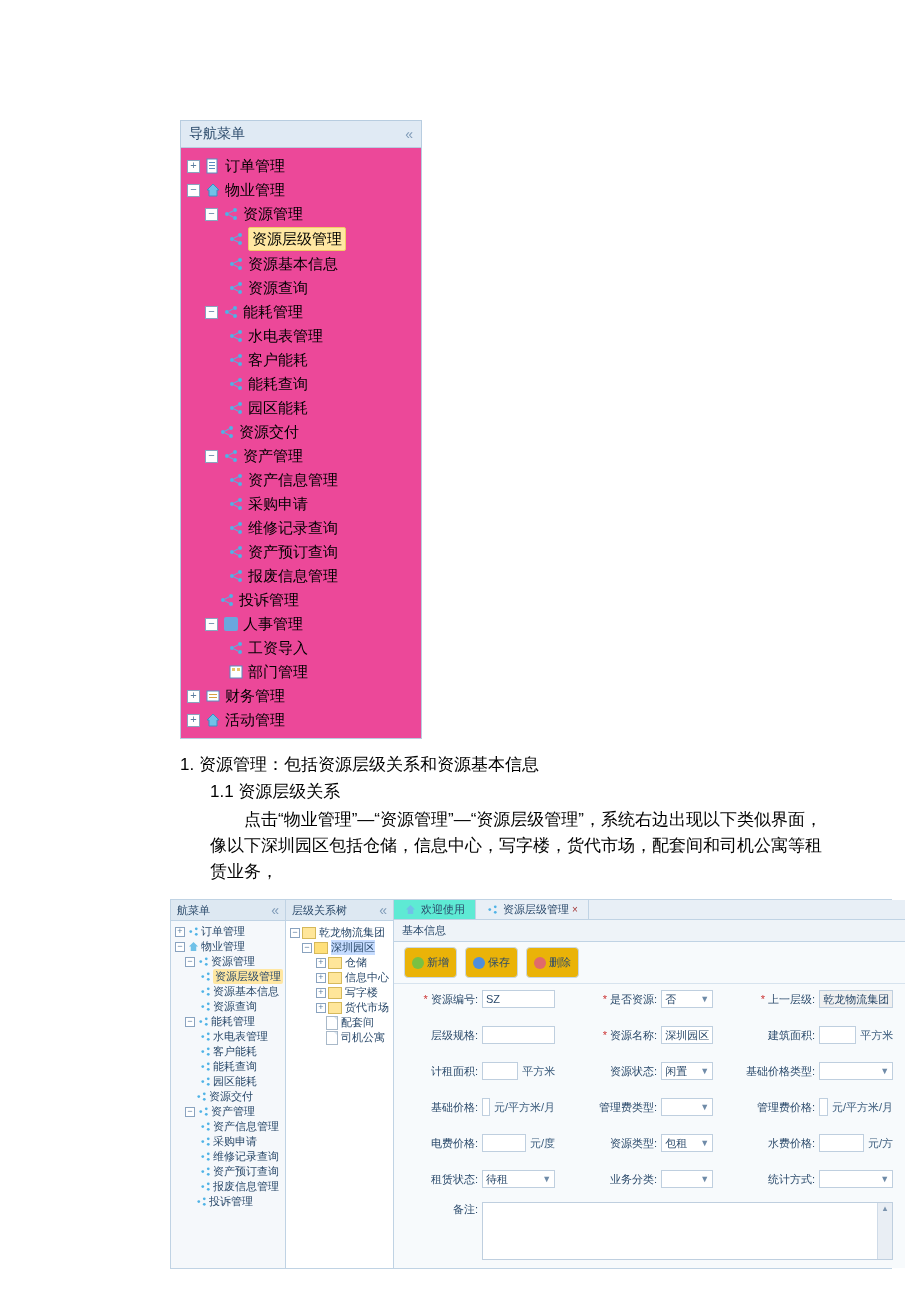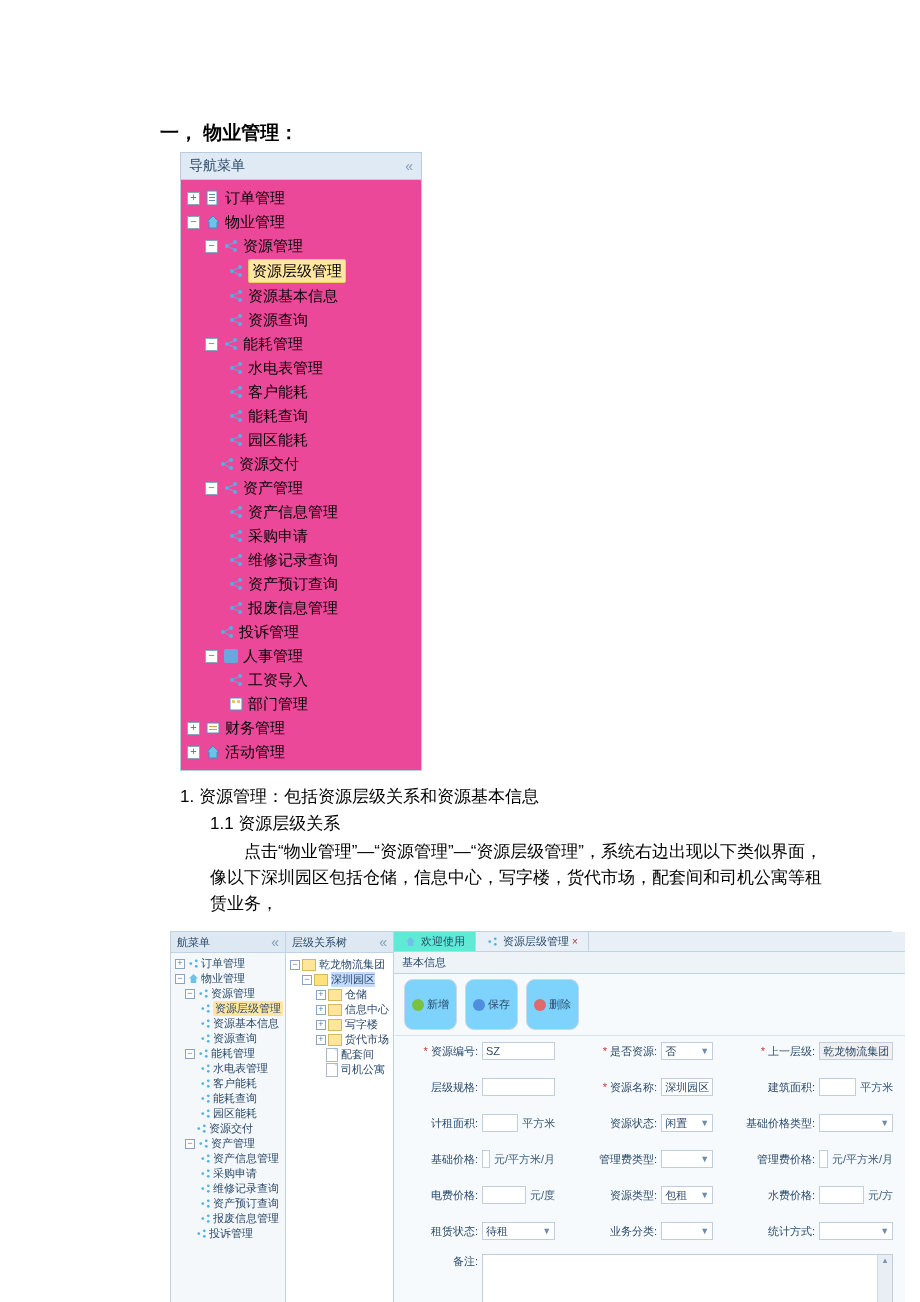--- a/index.html
+++ b/index.html
@@ -43,21 +43,21 @@
   .doc{width:10px;height:12px;background:#fff;border:1px solid #a9b9c9;display:inline-block;margin-right:3px;position:relative}
   .doc:before{content:"";position:absolute;right:0;top:0;border-top:3px solid #dbe5ef;border-left:3px solid transparent}
   .tsel{background:#c6dcff}
   .app-form{flex:1;background:#f7fafc}
   .tabs{display:flex;background:#e8eff6;border-bottom:1px solid #c0d3e4}
   .tab{padding:2px 10px;border-right:1px solid #c0d3e4;display:flex;align-items:center;gap:3px}
   .tab.first{background:#5eead4}
   .tab .x{color:#a53a3a;font-size:10px}
   .ftab-hd{background:#eef3f8;padding:3px 8px;border-bottom:1px solid #c0d3e4}
   .tb{display:flex;gap:8px;padding:5px 10px;border-bottom:1px solid #d7e3ee}
-  .btn{display:flex;align-items:center;gap:3px;background:#7dd3fc;border:1px solid #c9d8e6;border-radius:9px;padding:17px 7px;font-size:11px}
+  .btn{display:flex;align-items:center;gap:3px;background:#eab308;border:1px solid #c9d8e6;border-radius:4px;padding:7px 7px;font-size:11px}
   .btn .bi{width:12px;height:12px;border-radius:6px}
   .bi-add{background:#7ac142}
   .bi-save{background:#4f8edc}
   .bi-del{background:#e06a6a}
   .fgrid{display:grid;grid-template-columns:1fr 1fr 1fr;gap:18px 30px;padding:6px 12px}
   .frow{display:flex;align-items:center}
   .flab{width:72px;text-align:right;font-size:11px;padding-right:4px}
   .req{color:#c33}
   .finp{flex:1;height:16px;border:1px solid #bfcfdf;background:#fff;padding:0 3px;font-size:11px;line-height:16px;max-width:130px;overflow:hidden;white-space:nowrap}
   .fsel{flex:1;height:16px;border:1px solid #bfcfdf;background:#fff;max-width:130px;display:flex;align-items:center;justify-content:flex-end;padding-right:3px}
@@ -65,21 +65,20 @@
   .car{font-size:9px;color:#6f8ba8}
   .unit{font-size:11px;color:#3c5d7d;margin-left:4px;white-space:nowrap}
   .remark{display:flex;padding:8px 12px}
   .ta{flex:1;height:56px;border:1px solid #bfcfdf;background:#fff;position:relative}
   .ta .sc{position:absolute;right:0;top:0;width:14px;height:100%;background:#e9eef4;border-left:1px solid #cfdbe8;display:flex;flex-direction:column;justify-content:space-between;align-items:center;font-size:9px;color:#7a93ad}
 </style>
 </head>
 <body>
 
 <div class="page">
-  <div class="h1">一，  物业管理：</div>
 
   <div class="panel-big">
     <div class="panel-hd">
       <span>导航菜单</span>
       <span class="chev">«</span>
     </div>
     <div class="tree">
 
       <div class="tr-row">
           <span class="tg">+</span>

